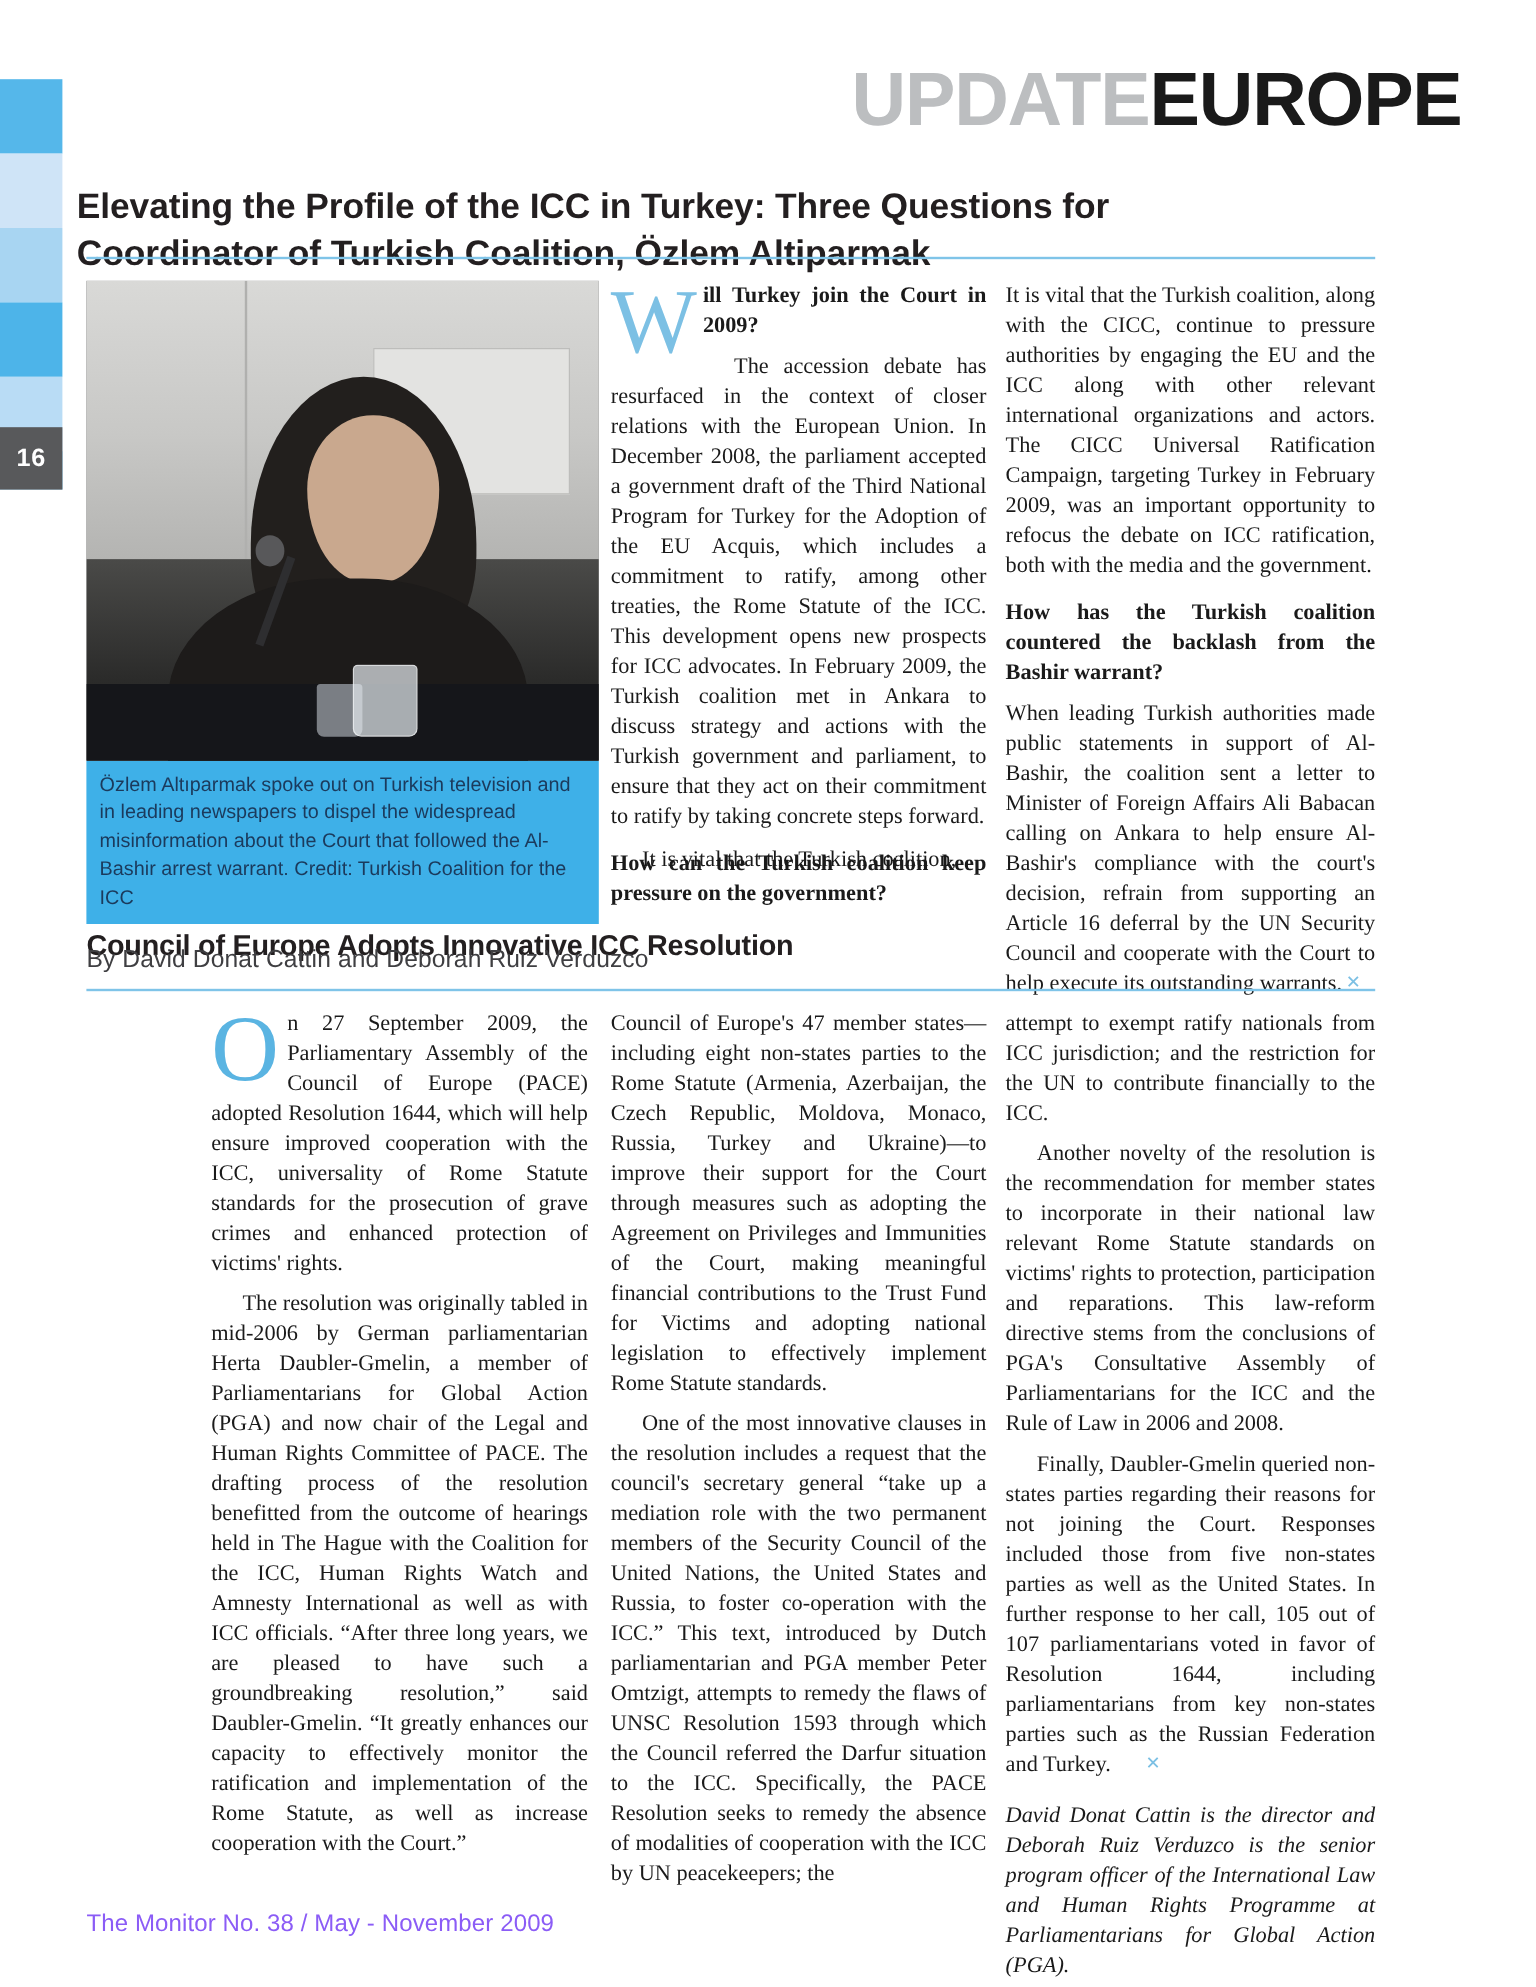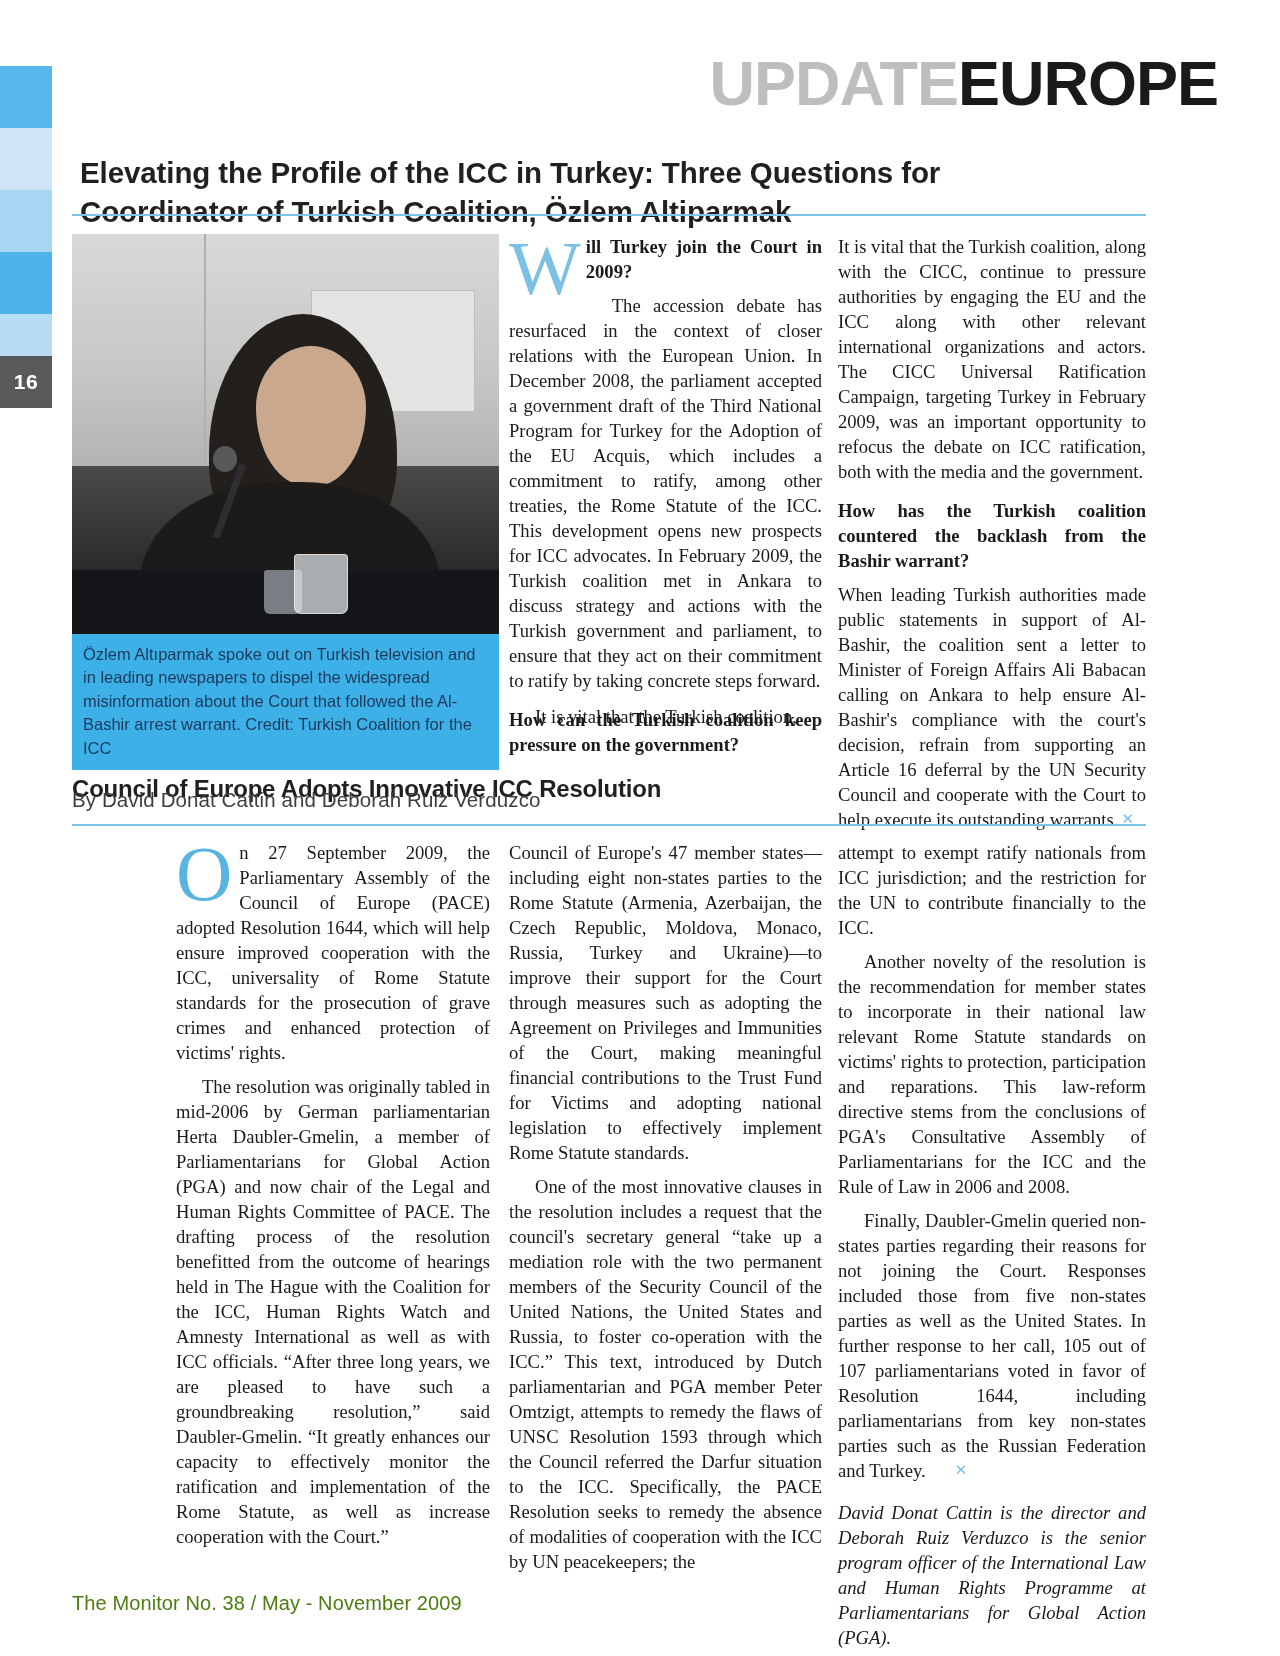--- a/index.html
+++ b/index.html
@@ -72,21 +72,21 @@
     letter-spacing: -1px;
     line-height: 1;
     white-space: nowrap;
   }
   #masthead .mh-light { color: #bcbec0; }
   #masthead .mh-dark  { color: #1a1a1a; }
 
   
   #article1-title {
     position: absolute;
-    left: 80px;
+    left: 64px;
     top: 133px;
     width: 1020px;
     font-size: 29.5px;
     font-weight: bold;
     color: #231f20;
     line-height: 1.34;
     letter-spacing: -0.1px;
   }
   .rule-blue {
     position: absolute;
@@ -246,21 +246,21 @@
   #a2-col3 { position:absolute; left:838px;  top:840px; width:308px; }
   #a2-col1 .para:first-of-type { text-indent: 0; }
   .bio-note { font-style: italic; margin-top: 17px; text-indent: 0; }
 
   
   #footer {
     position: absolute;
     left: 72px;
     top: 1592px;
     font-size: 20px;
-    color: #4d7c0f;
+    color: #8b5cf6;
     letter-spacing: 0.1px;
   }
 </style>
 </head>
 <body>
 
 <div id="side-rail">
   <div class="rail-band b0"></div>
   <div class="rail-band b1"></div>
   <div class="rail-band b2"></div>

